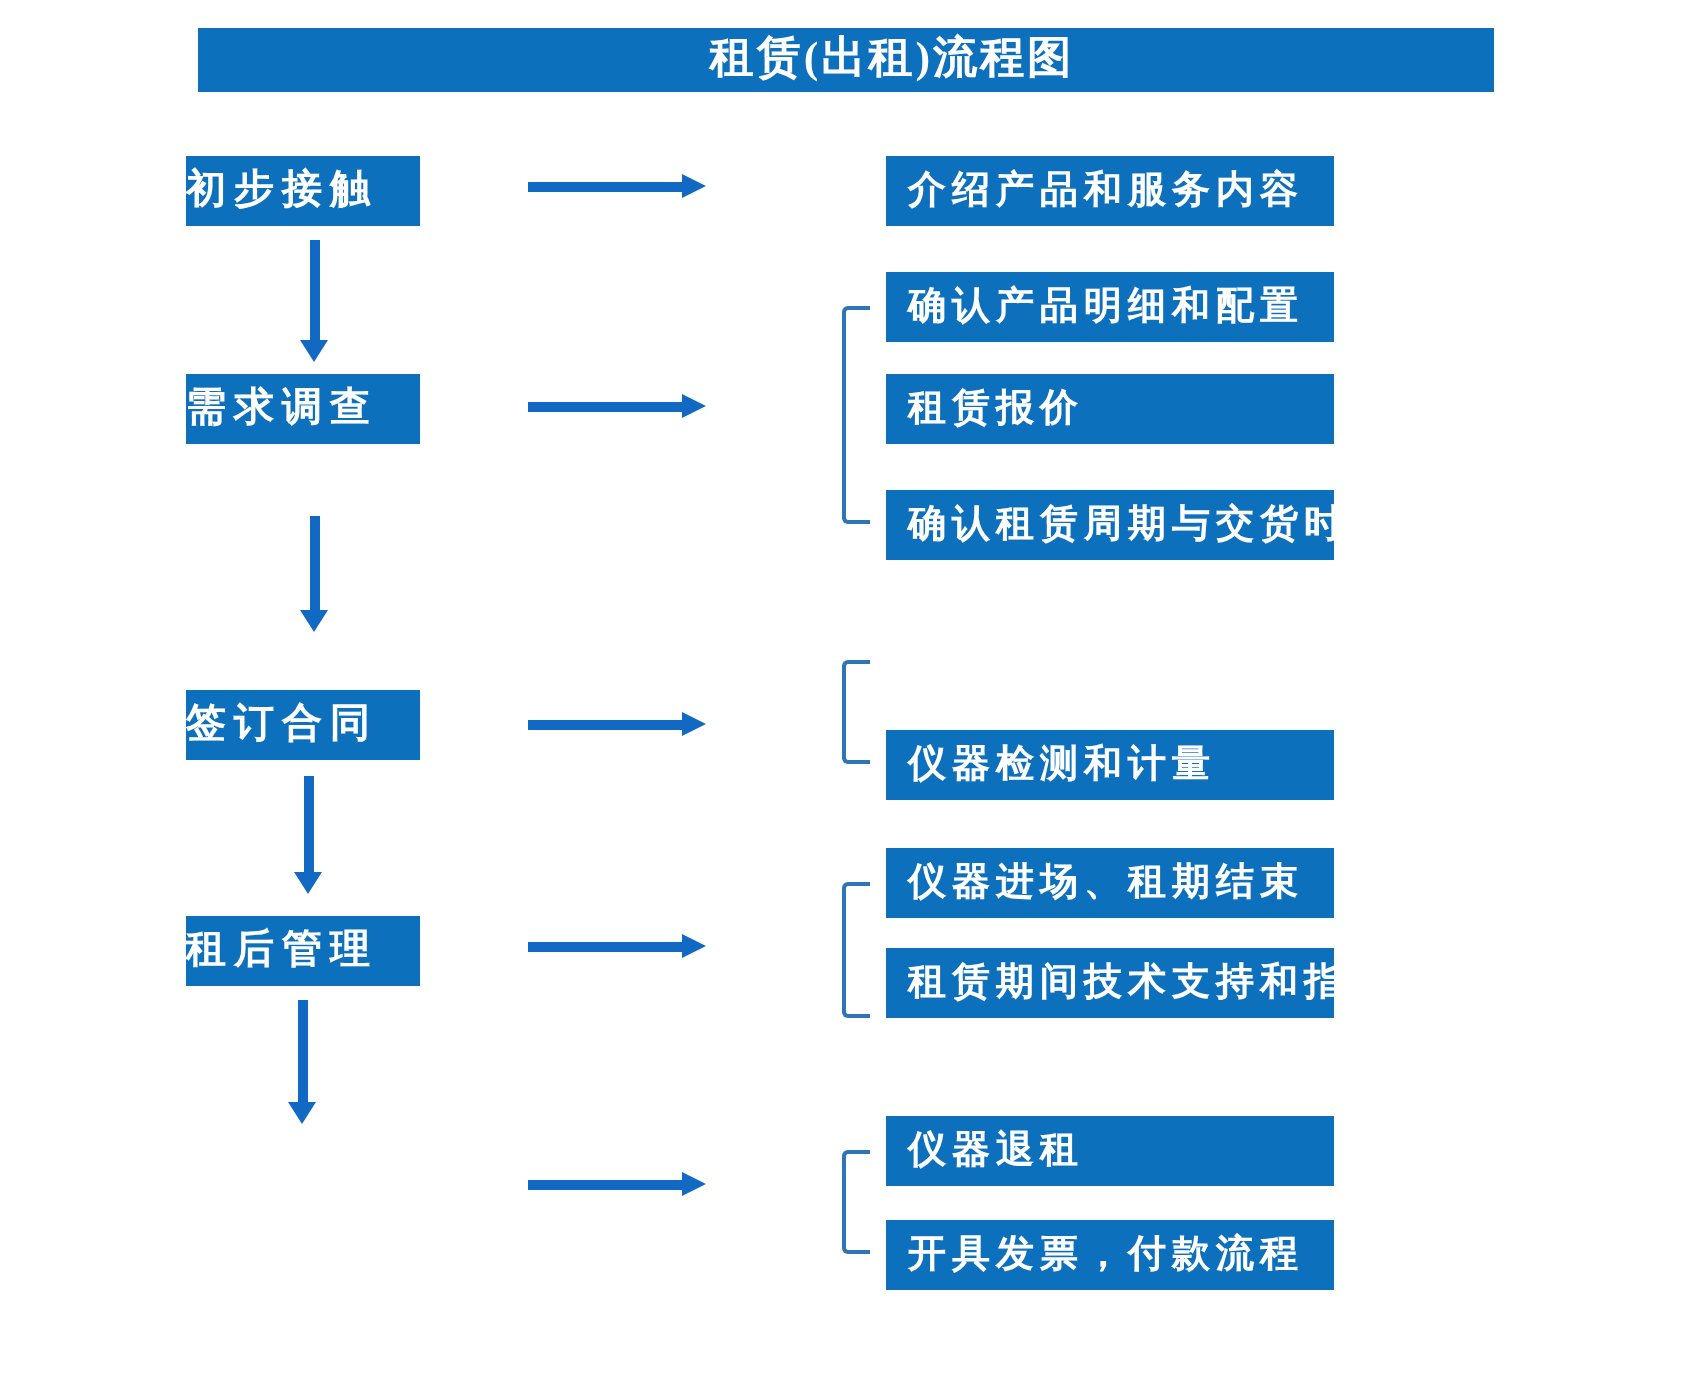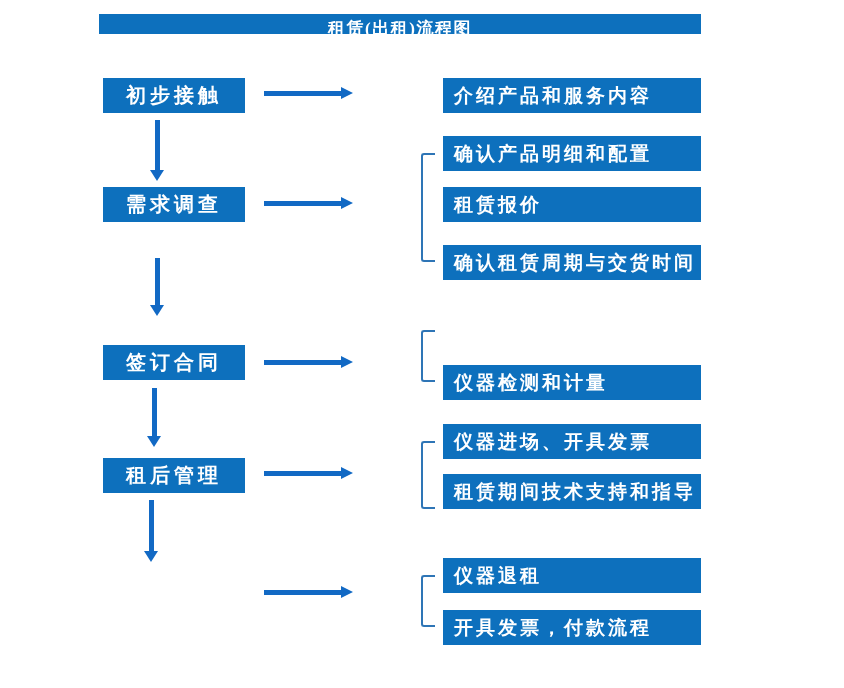--- a/index.html
+++ b/index.html
@@ -3,33 +3,33 @@
 <meta charset="utf-8">
 <style>
   html,body { margin:0; padding:0; background:#ffffff; }
   .canvas {
     position:relative; width:844px; height:688px;
     background:var(--page_bg,#fff);
     font-family:"Liberation Serif", serif;
     overflow:hidden;
   }
   .title-bar {
-    position:absolute; left:99px; top:14px; width:602px; height:20px;
+    position:absolute; left:99px; top:14px; width:602px; height:32px;
     background:var(--box_fill); color:var(--text_on_box);
-    font-weight:bold; font-size:17px; letter-spacing:1.5px;
-    text-align:center; line-height:30px; white-space:nowrap;
+    font-weight:bold; font-size:22px; letter-spacing:1.5px;
+    text-align:center; line-height:30px; white-space:nowrap;padding-left:46px;
   }
   .stage-box {
-    position:absolute; left:103px; width:142px; height:35px;
+    position:absolute; left:93px; width:117px; height:35px;
     background:var(--box_fill); color:var(--text_on_box);
     font-weight:bold; font-size:20px; letter-spacing:4px;
-    text-align:center; line-height:35px; white-space:nowrap;
+    line-height:35px; white-space:nowrap;
   }
   .detail-box {
-    position:absolute; left:443px; width:258px; height:35px;
+    position:absolute; left:443px; width:224px; height:35px;
     box-sizing:border-box; padding-left:11px;
     background:var(--box_fill); color:var(--text_on_box);
     font-weight:bold; font-size:19px; letter-spacing:3px;
     line-height:35px; white-space:nowrap;
   }
   .h-arrow { position:absolute; left:264px; width:89px; height:13px; }
   .h-arrow::before {
     content:""; position:absolute; left:0; right:11px; top:4px; height:5px;
     background:var(--arrow);
   }
@@ -80,18 +80,18 @@
   <div class="bracket" style="top:153px; height:109px"></div>
   <div class="bracket" style="top:330px; height:52px"></div>
   <div class="bracket" style="top:441px; height:68px"></div>
   <div class="bracket" style="top:575px; height:52px"></div>
 
   <div class="detail-box" style="top:78px">介绍产品和服务内容</div>
   <div class="detail-box" style="top:136px">确认产品明细和配置</div>
   <div class="detail-box" style="top:187px">租赁报价</div>
   <div class="detail-box" style="top:245px">确认租赁周期与交货时间</div>
   <div class="detail-box" style="top:365px">仪器检测和计量</div>
-  <div class="detail-box" style="top:424px">仪器进场、开具发票</div>
+  <div class="detail-box" style="top:424px">仪器进场、租期结束</div>
   <div class="detail-box" style="top:474px">租赁期间技术支持和指导</div>
   <div class="detail-box" style="top:558px">仪器退租</div>
   <div class="detail-box" style="top:610px">开具发票，付款流程</div>
 
 </div>
 
 </body></html>

